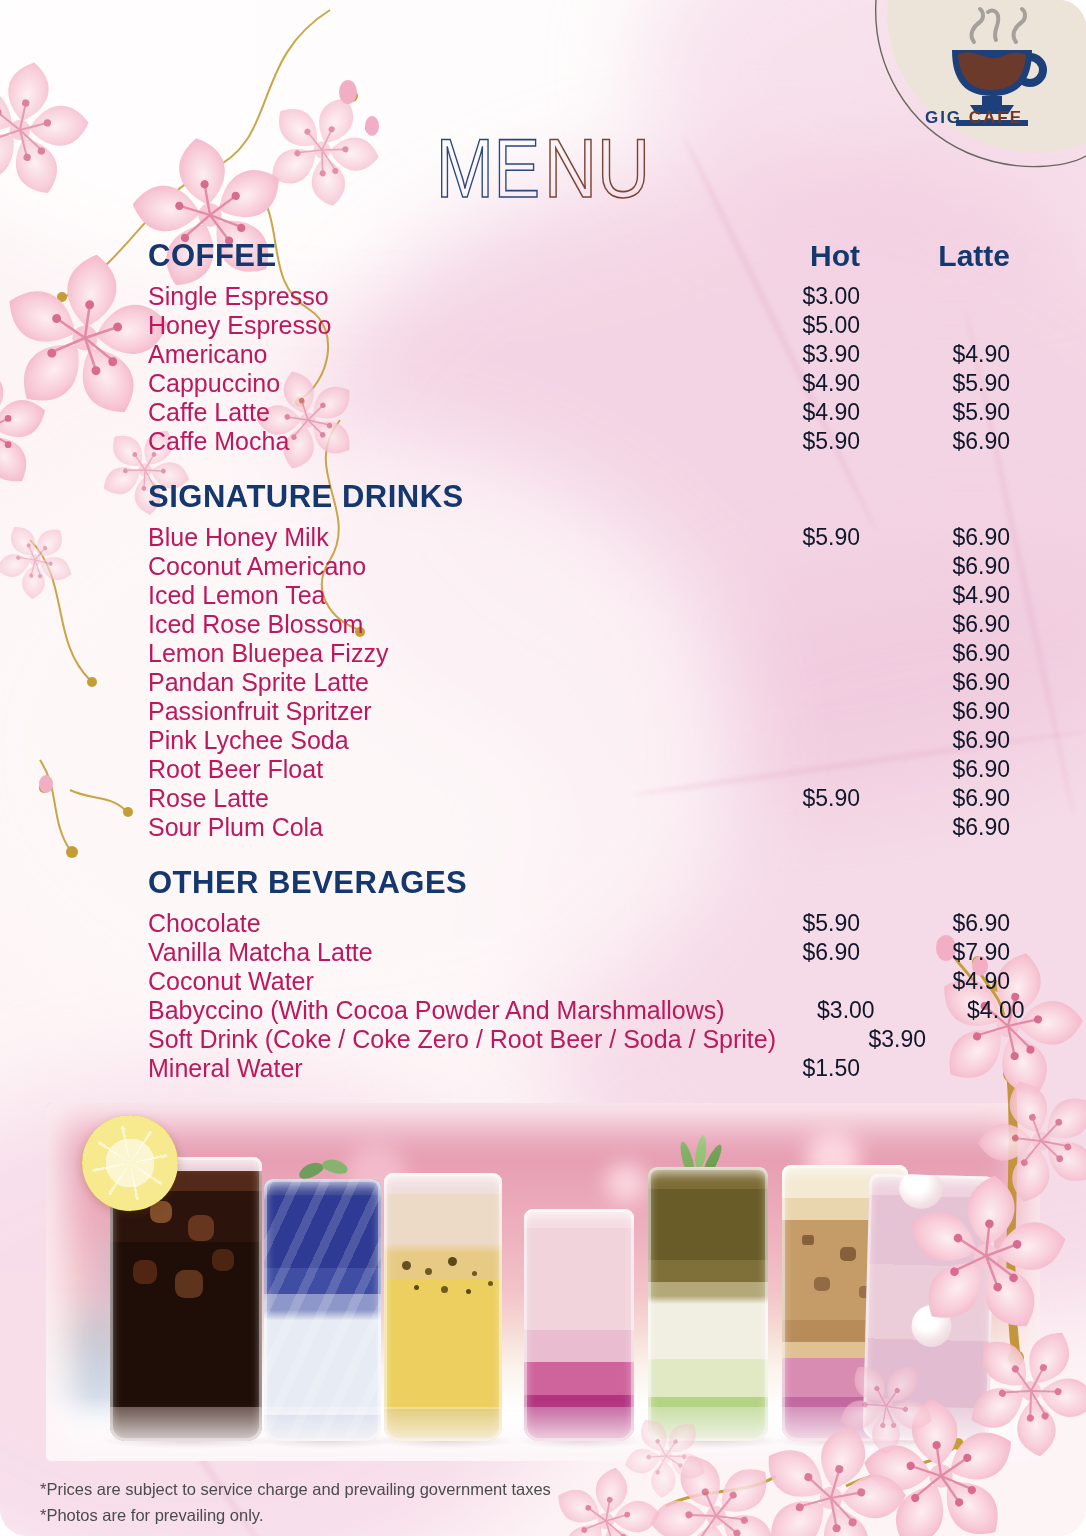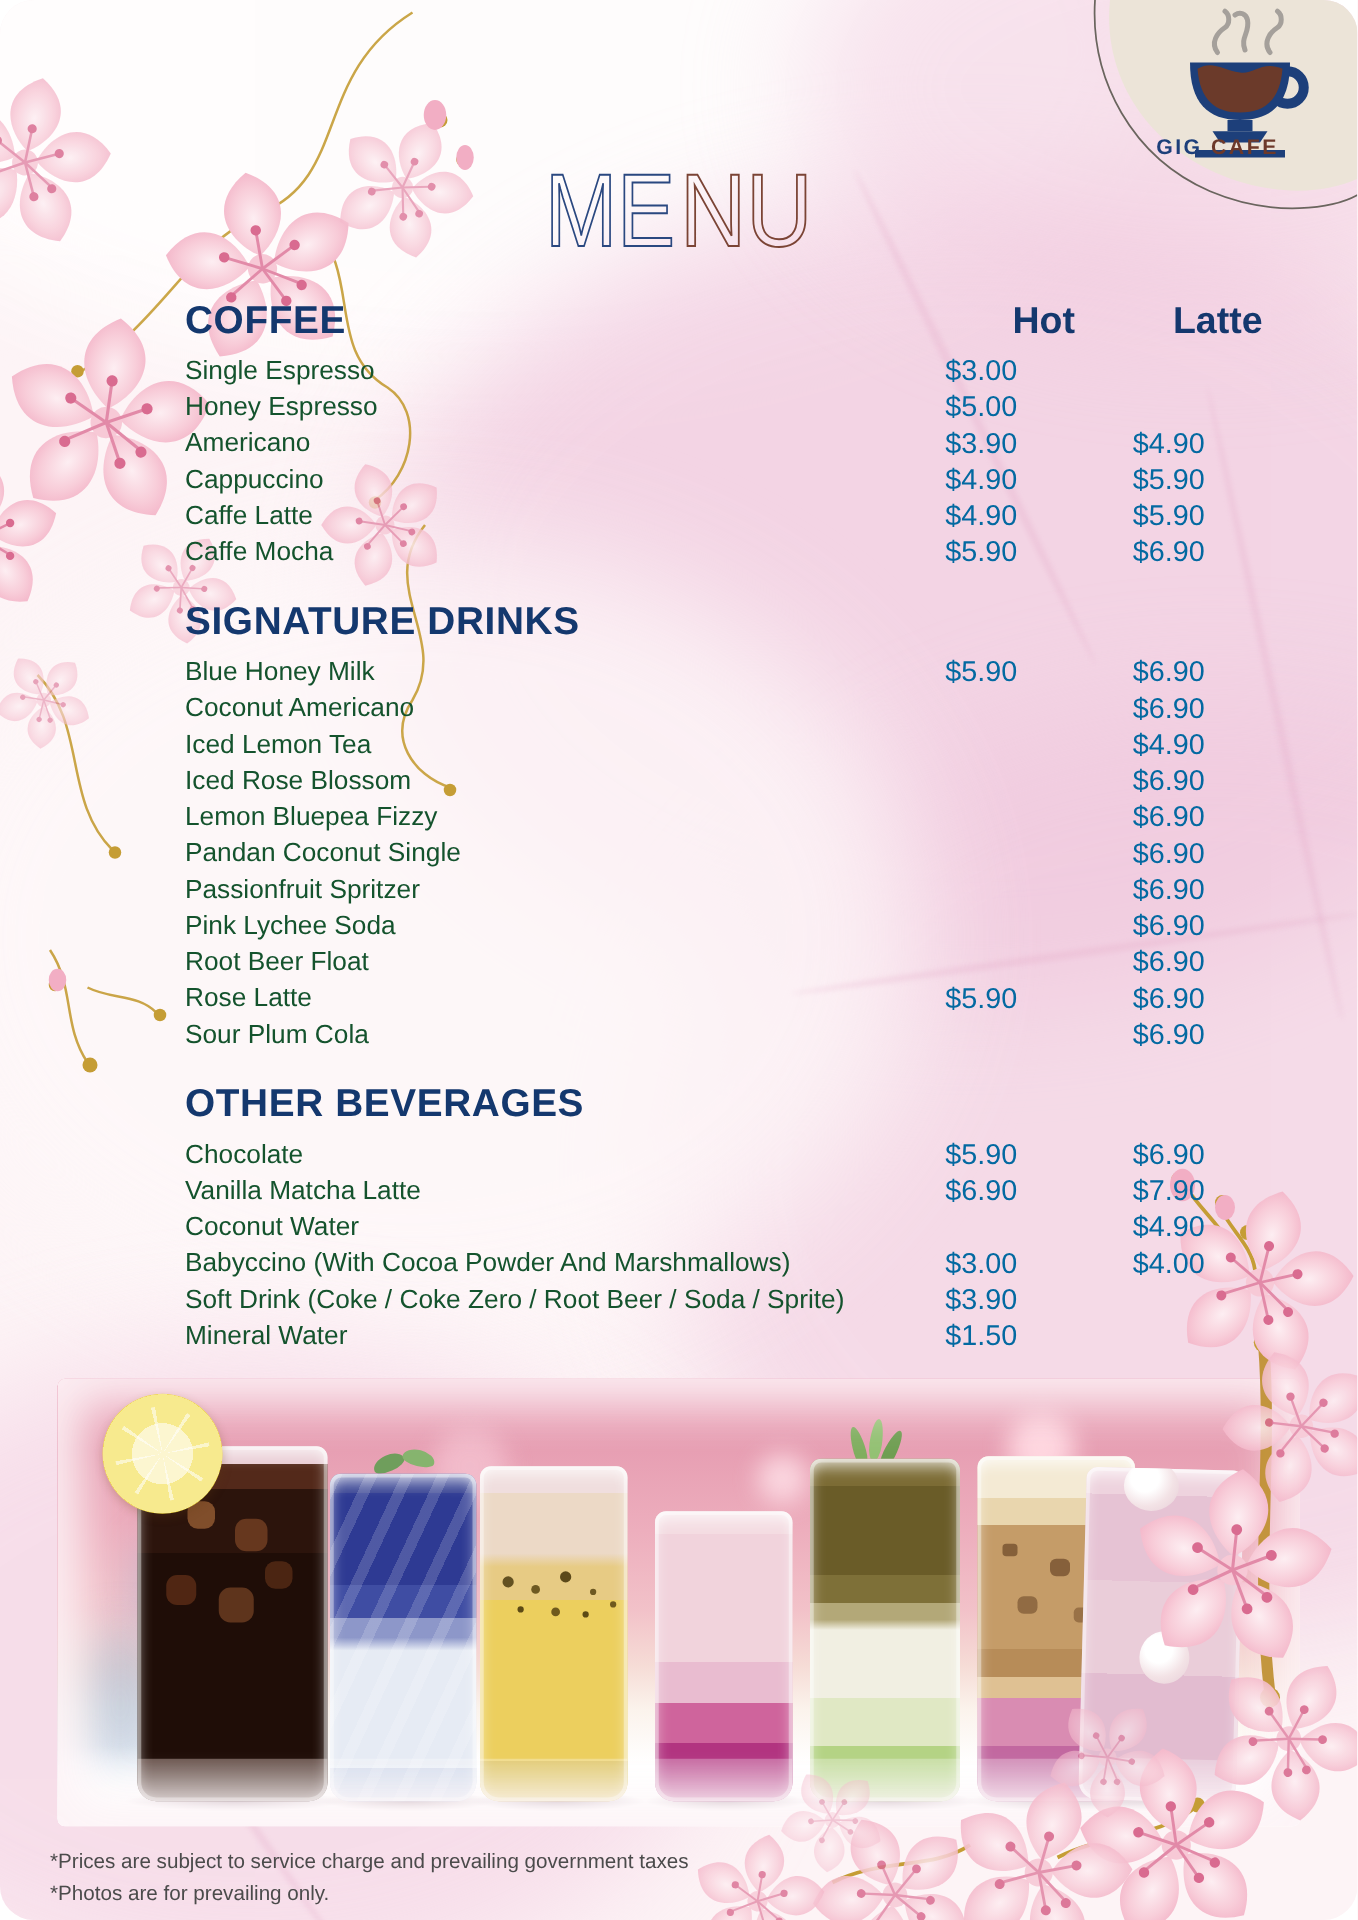--- a/index.html
+++ b/index.html
@@ -40,22 +40,22 @@
   .menu-title text{font-family:"Liberation Sans",sans-serif; font-size:83px; fill:none; stroke-width:1.6;}
 
   
   .content{position:absolute; left:148px; top:238px; width:862px; z-index:5;}
   .msection{margin-top:23px;}
   .msection:first-child{margin-top:0;}
   .sec-head{display:grid; grid-template-columns:1fr 150px 150px; align-items:baseline; height:44px;}
   .sec-name{font-size:31px; font-weight:bold; color:#14386e; letter-spacing:.5px;}
   .col-head{font-size:30px; font-weight:bold; color:#14386e; text-align:right;}
   .menu-row{display:grid; grid-template-columns:1fr 150px 150px; align-items:center; height:29px;}
-  .item-label{font-size:21px; color:#14532d; white-space:nowrap;}
-  .price{font-size:23px; color:#0369a1; text-align:center;}
+  .item-label{font-size:25px; color:#be185d; white-space:nowrap;}
+  .price{font-size:23px; color:#0f172a; text-align:right;}
 
   
   .footer{position:absolute; left:40px; top:1477px; z-index:6; font-size:16.5px; color:#4b4b4b; line-height:1.55;}
 
   
   .photo{position:absolute; left:46px; top:1103px; width:994px; height:358px; z-index:1;
     border-radius:6px; overflow:hidden;
     background:linear-gradient(180deg,#eba9bd 0%,#e79fb3 16%,#edaebd 34%,#f2c2c9 52%,#f6dcd6 64%,#fbf3ec 74%,#ffffff 86%);}
   .bokeh{position:absolute; border-radius:50%; filter:blur(10px);}
   .bk1{left:760px; top:28px; width:54px; height:54px; background:#ffd9e2; opacity:.95;}
@@ -408,21 +408,21 @@
       <div class="price">$6.90</div>
     </div>
 
     <div class="menu-row">
       <div class="item-label">Lemon Bluepea Fizzy</div>
       <div class="price"></div>
       <div class="price">$6.90</div>
     </div>
 
     <div class="menu-row">
-      <div class="item-label">Pandan Coconut Single</div>
+      <div class="item-label">Pandan Sprite Latte</div>
       <div class="price"></div>
       <div class="price">$6.90</div>
     </div>
 
     <div class="menu-row">
       <div class="item-label">Passionfruit Spritzer</div>
       <div class="price"></div>
       <div class="price">$6.90</div>
     </div>
 

